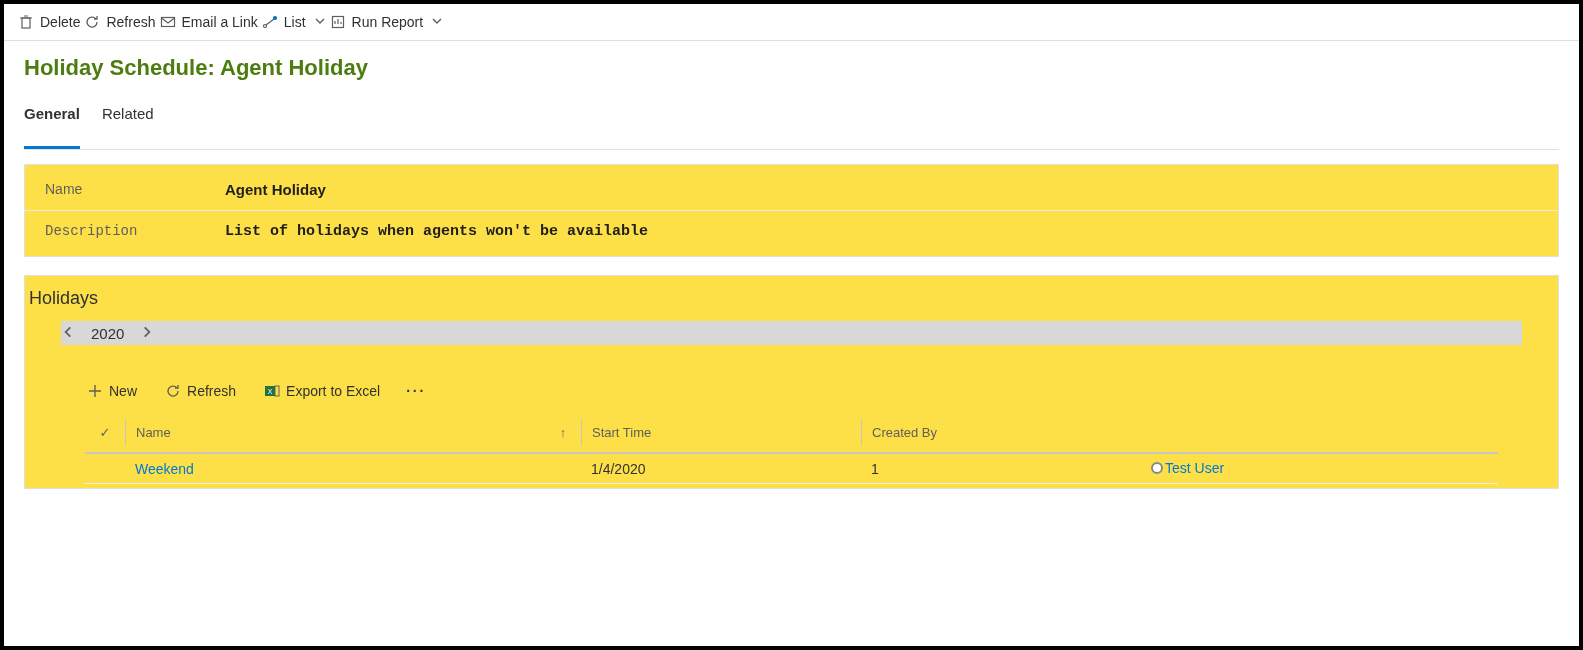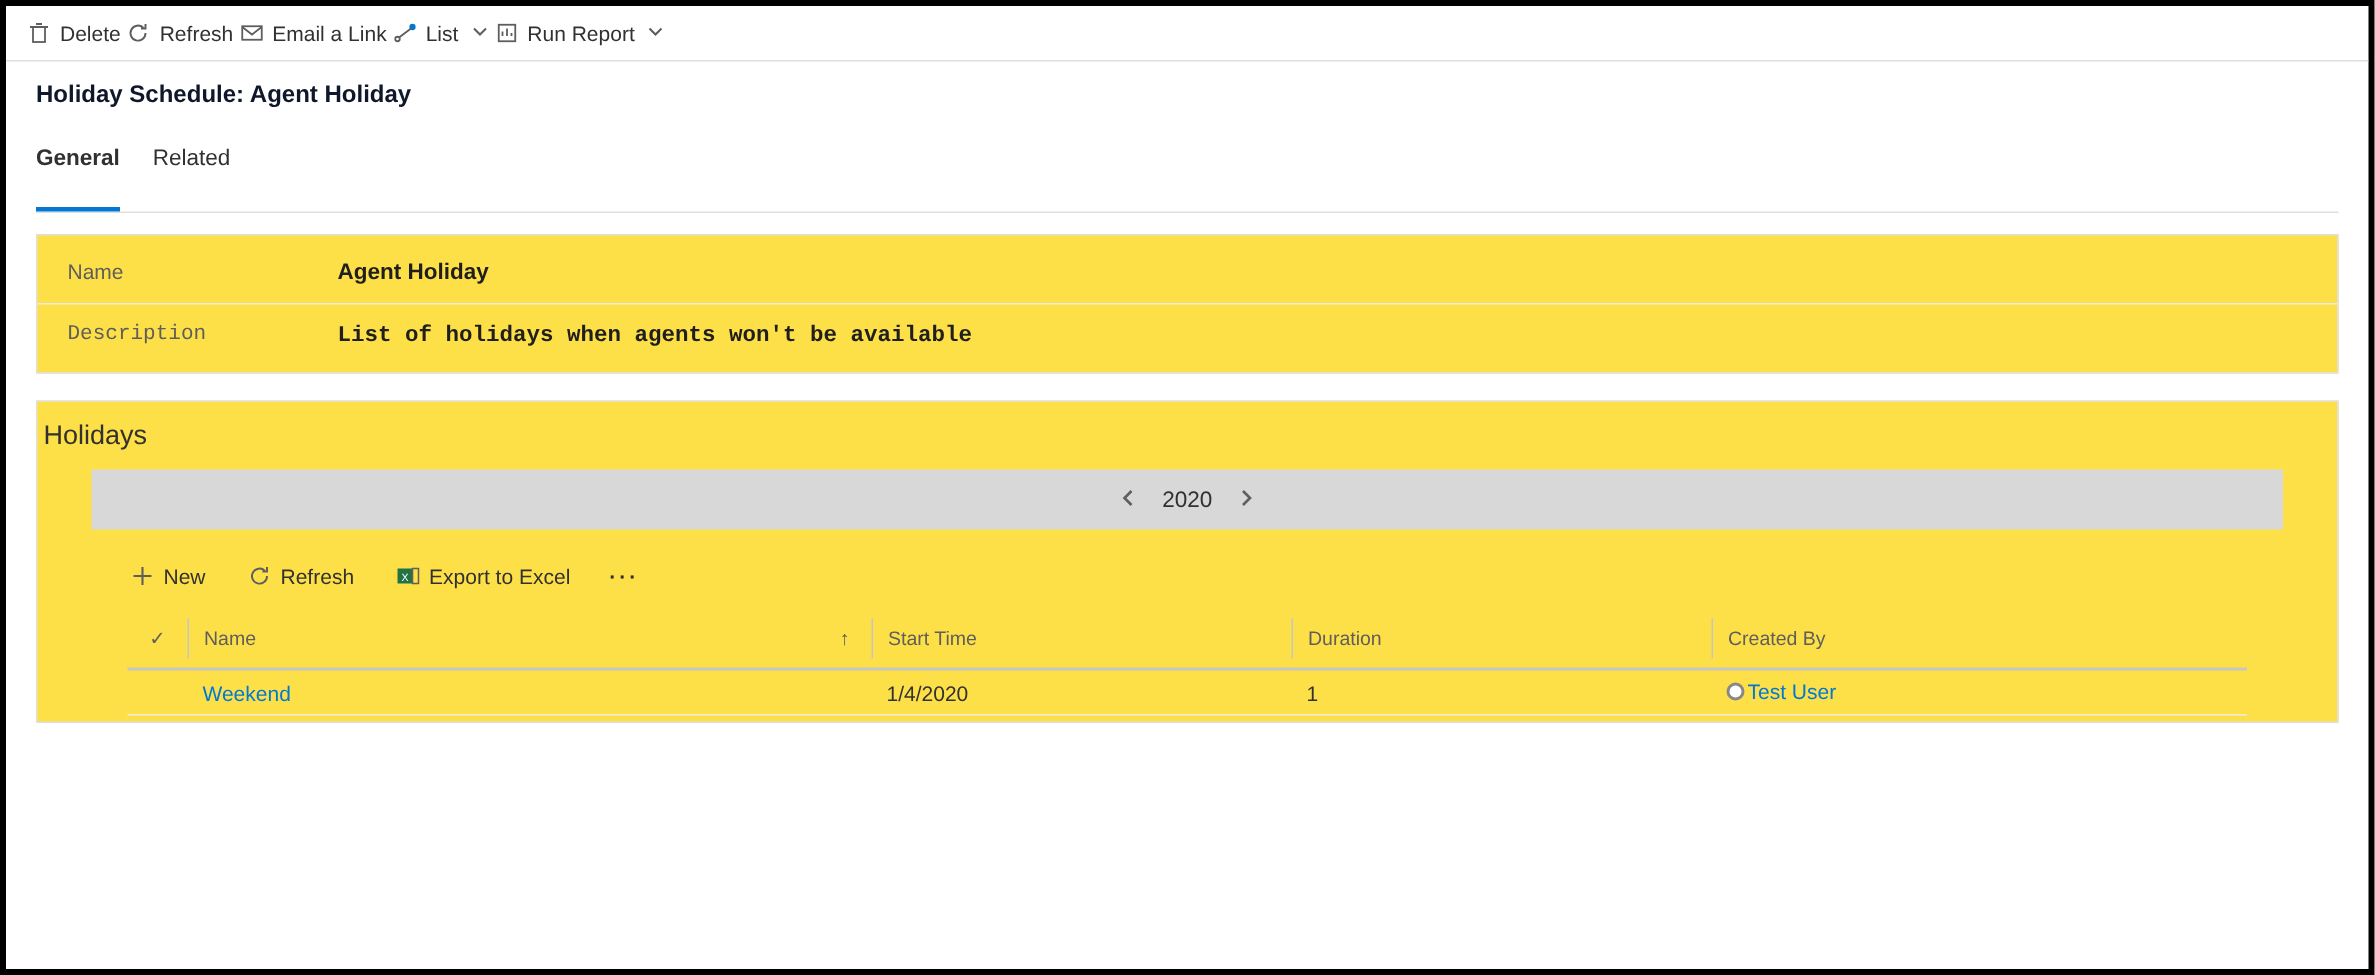--- a/index.html
+++ b/index.html
@@ -29,23 +29,23 @@
       background: none;
       border: none;
       padding: 4px 2px;
     }
     .toolbar-btn .chev { margin-left: 2px; }
     .icon { display: inline-flex; width: 16px; height: 16px; }
     .header-area {
       padding: 14px 20px 0 20px;
     }
     .page-title {
-      font-size: 16px;
+      font-size: 22px;
       font-weight: 600;
-      color: #0f172a;
+      color: #4d7c0f;
     }
     .page-subtitle {
       font-size: 13px;
       color: #605e5c;
       margin-top: 2px;
     }
     .tabs {
       display: flex;
       gap: 22px;
       margin-top: 18px;
@@ -90,25 +90,25 @@
       color: #201f1e;
     }
     .section-title {
       font-size: 18px;
       font-weight: 400;
       color: #323130;
       margin: 8px 0 12px 4px;
     }
     .year-bar {
       background: #d8d8d8;
-      height: 40px;
-      display: flex;
-      align-items: center;
-      justify-content: center;
-      margin: 0 36px 19px 36px;
+      height: 24px;
+      display: flex;
+      align-items: center;
+      justify-content: flex-start;
+      margin: 0 36px 34px 36px;
       gap: 16px;
       font-size: 15px;
     }
     .year-bar .nav-chev { cursor: pointer; font-size: 18px; color: #605e5c; }
     .year-text { font-weight: 400; }
     .grid-toolbar {
       display: flex;
       align-items: center;
       gap: 24px;
       margin: 0 60px 10px 60px;
@@ -281,21 +281,20 @@
       </button>
       <span class="more-btn">···</span>
     </div>
 
     <div class="grid">
       <div class="grid-header">
         <div class="col-check"><span class="check-icon"></span></div>
         <div class="col-name sep">Name</div>
         <div class="col-sort"><span class="sort-arrow"></span></div>
         <div class="col-start sep">Start Time</div>
-        <div class="col-dur sep">Duration</div>
         <div class="col-created sep">Created By</div>
       </div>
 
       <div class="grid-row">
         <div class="col-check"></div>
         <div class="col-name">
           <span class="link">Weekend</span>
         </div>
         <div class="col-sort"></div>
         <div class="col-start">1/4/2020</div>

